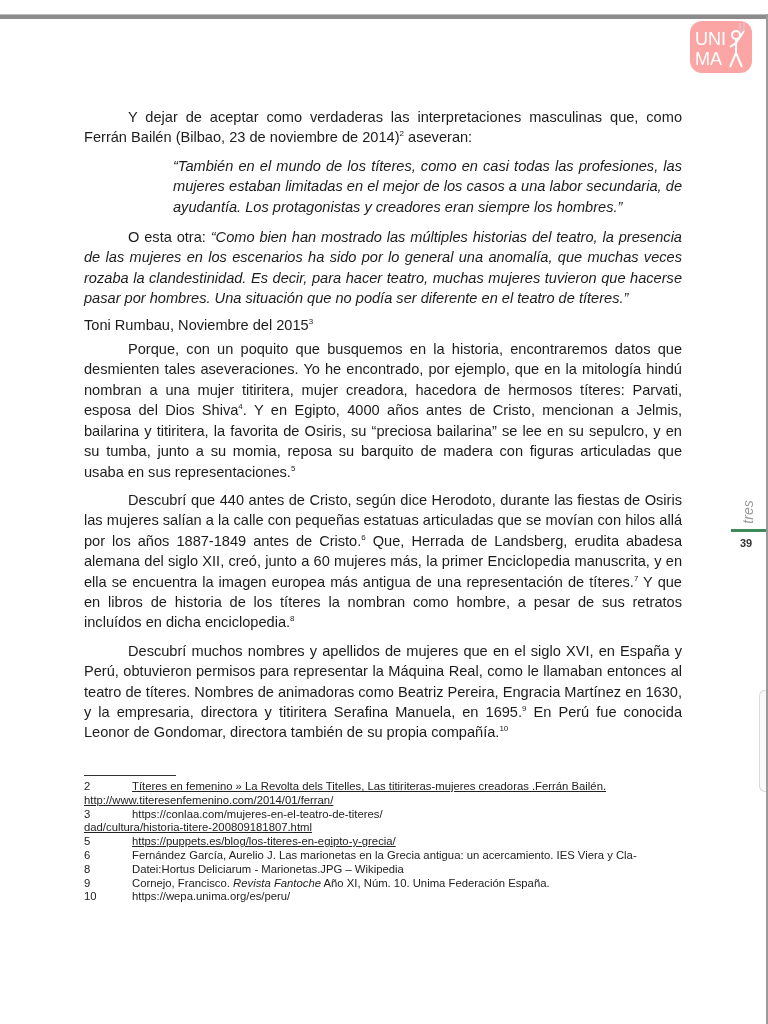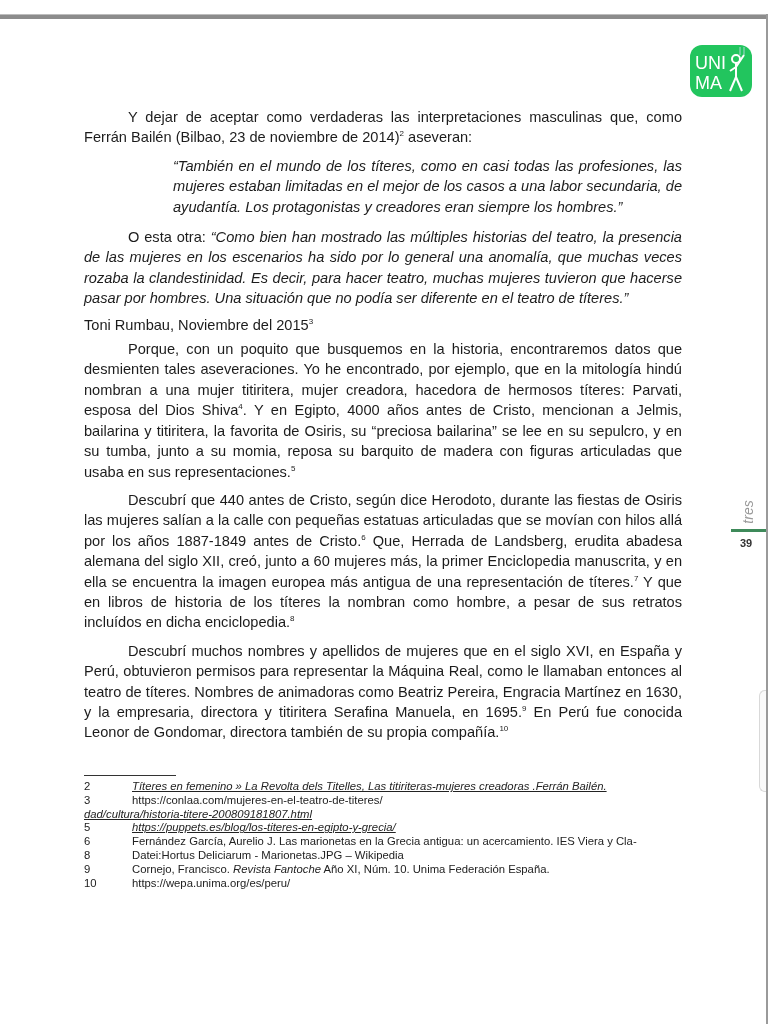--- a/index.html
+++ b/index.html
@@ -14,22 +14,22 @@
     background: #8c8c8c; border-top: 1px solid #bdbdbd;
   }
   .right-edge {
     position: absolute; right: 0; top: 14px; width: 2px; height: 1010px; background: #9a9a9a;
   }
   .scroll-handle {
     position: absolute; right: 2px; top: 690px; width: 6px; height: 100px;
     border: 1px solid #d9d9d9; border-right: none; border-radius: 6px 0 0 6px; background: #fafafa;
   }
   .logo {
-    position: absolute; left: 690px; top: 45px; width: 62px; height: 52px;
-    background: #22c55e; border-radius: 12px;
+    position: absolute; left: 690px; top: 21px; width: 62px; height: 52px;
+    background: #fca5a5; border-radius: 12px;
   }
   .logo svg { width: 62px; height: 52px; display: block; }
   .content {
     position: absolute; left: 84px; top: 107px; width: 598px;
     font-size: 14.6px; line-height: 20.4px;
   }
   p { margin: 0; text-align: justify; }
   .indent { text-indent: 44px; }
   .quote { margin: 8px 0 0 89px; font-style: italic; text-align: justify; }
   .gap-lg { margin-top: 10px; }
@@ -47,21 +47,21 @@
   }
   .side-line { position: absolute; left: 731px; top: 529px; width: 35px; height: 3px; background: #3e8a5a; }
   .page-num { position: absolute; left: 740px; top: 537px; font-size: 11px; font-weight: bold; color: #333; }
   .footnotes {
     position: absolute; left: 84px; top: 775px; width: 598px;
     font-size: 11.3px; line-height: 13.8px; color: #222;
   }
   .fn-rule { width: 92px; height: 1px; background: #333; margin-bottom: 4px; }
   .fn { display: block; }
   .fn-num { display: inline-block; width: 48px; }
-  .u { text-decoration: underline; font-style: italic; }
+  .u { text-decoration: underline; }
 </style>
 </head>
 <body>
 
 <div class="top-bar"></div>
 <div class="right-edge"></div>
 <div class="scroll-handle"></div>
 
 <div class="logo">
   <svg viewBox="0 0 62 52">
@@ -91,20 +91,21 @@
 
 <div class="side-tab"></div>
 <div class="side-word">tres</div>
 <div class="side-line"></div>
 <div class="page-num">39</div>
 
 <div class="footnotes">
   <div class="fn-rule"></div>
 
   <span class="fn"><span class="fn-num">2</span><span class="u">Títeres en femenino » La Revolta dels Titelles, Las titiriteras-mujeres creadoras .Ferrán Bailén.</span></span>
+  <span class="fn u">http://www.titeresenfemenino.com/2014/01/ferran/</span>
 
   <span class="fn"><span class="fn-num">3</span><span>https://conlaa.com/mujeres-en-el-teatro-de-titeres/</span></span>
 
   <span class="fn u">dad/cultura/historia-titere-200809181807.html</span>
 
   <span class="fn"><span class="fn-num">5</span><span class="u">https://puppets.es/blog/los-titeres-en-egipto-y-grecia/</span></span>
 
   <span class="fn"><span class="fn-num">6</span><span>Fernández García, Aurelio J. Las marionetas en la Grecia antigua: un acercamiento. IES Viera y Cla-</span></span>
 
 

